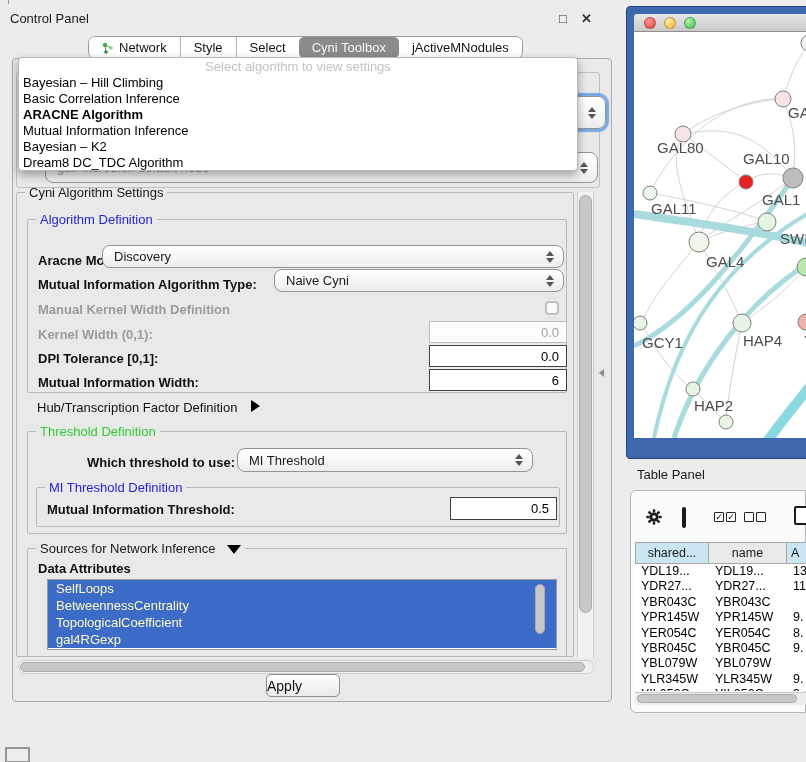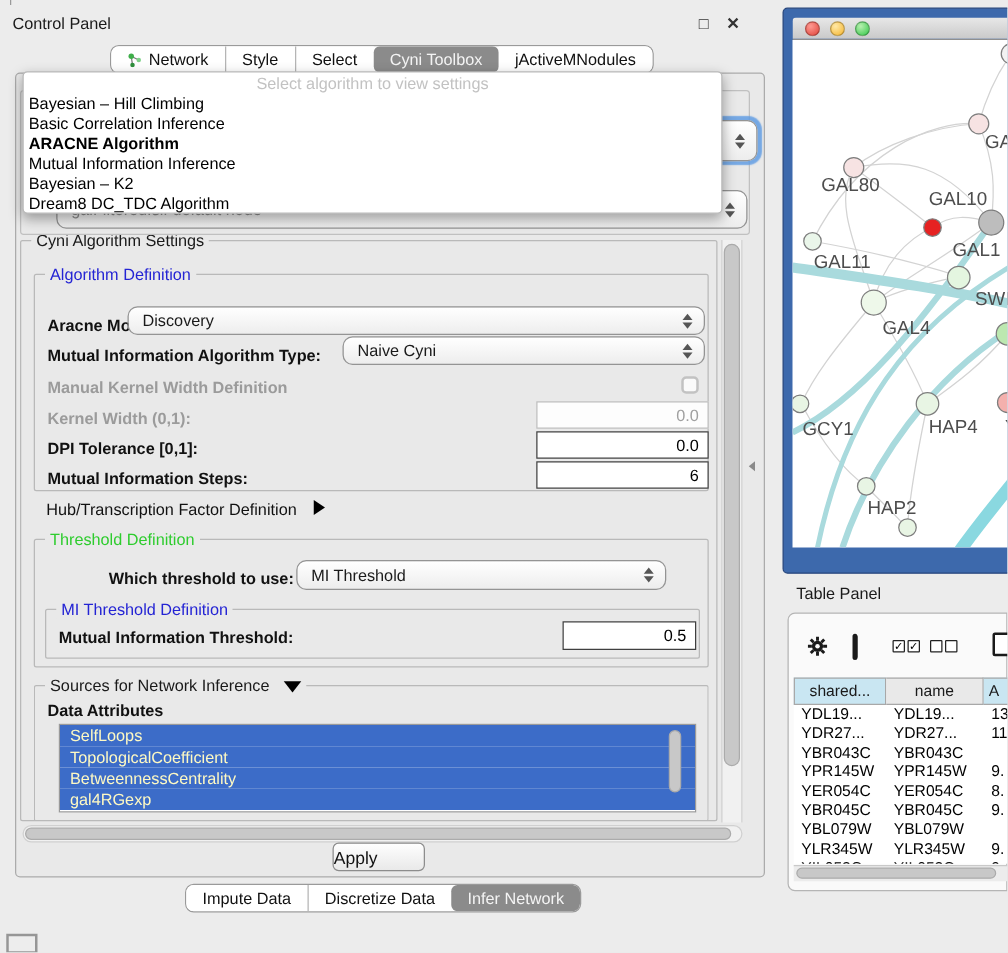--- a/index.html
+++ b/index.html
@@ -197,21 +197,21 @@
         <div class="abs lbl disabled" style="left:10px;top:107px;">Kernel Width (0,1):</div>
         <div class="abs field disabled" style="left:401px;top:101px;width:138px;height:22px;">
             <span>0.0</span>
           </div>
 
         <div class="abs lbl" style="left:10px;top:131px;">DPI Tolerance [0,1]:</div>
         <div class="abs field" style="left:401px;top:125px;width:138px;height:22px;">
             <span>0.0</span>
           </div>
 
-        <div class="abs lbl" style="left:10px;top:155px;">Mutual Information Steps:</div>
+        <div class="abs lbl" style="left:10px;top:155px;">Mutual Information Width:</div>
         <div class="abs field" style="left:401px;top:149px;width:138px;height:22px;">
             <span>6</span>
           </div>
       </div>
 
       <div class="abs plain" style="left:20px;top:207px;">
         <span>Hub/Transcription Factor Definition</span>
         <span class="tri-right" style="margin-left:10px;"></span>
       </div>
 
@@ -237,51 +237,40 @@
       </div>
 
       <div class="abs group" style="left:10px;top:355px;width:540px;height:109px;border-bottom:none;">
         <span class="group-title">
           <span>Sources for Network Inference</span>
           <span class="tri-down" style="margin-left:8px;"></span>
         </span>
         <div class="abs lbl" style="left:10px;top:12px;">Data Attributes</div>
         <div class="abs attr-list" style="left:19px;top:30px;width:510px;height:71px;">
             <div class="attr-item">SelfLoops</div>
+            <div class="attr-item">BetweennessCentrality</div>
             <div class="attr-item">TopologicalCoefficient</div>
-            <div class="attr-item">BetweennessCentrality</div>
             <div class="attr-item">gal4RGexp</div>
           </div>
         <div class="abs scroll-thumb" style="left:507px;top:35px;width:10px;height:50px;"></div>
       </div>
     </div>
 
     <div class="abs vscroll-track" style="left:577px;top:192px;width:17px;height:466px;">
       <div class="scroll-thumb" style="position:absolute;left:1px;top:3px;width:13px;height:418px;"></div>
     </div>
 
     <div class="abs" style="left:18px;top:660px;width:576px;height:14px;background:#f1f1f1;border:1px solid #d0d0d0;border-radius:7px;">
       <div class="scroll-thumb" style="position:absolute;left:1px;top:1px;width:565px;height:10px;"></div>
     </div>
 
     <div class="abs btn" style="left:266px;top:674px;width:74px;height:23px;">
         <span>Apply</span>
       </div>
 
-    <div class="abs tabbar" style="left:148px;top:707px;">
-      <div class="tab">
-          <span>Impute Data</span>
-        </div>
-      <div class="tab">
-          <span>Discretize Data</span>
-        </div>
-      <div class="tab selected">
-          <span>Infer Network</span>
-        </div>
-    </div>
   </div>
 
   <div class="abs" style="left:599px;top:369px;width:0;height:0;border-top:4px solid transparent;border-bottom:4px solid transparent;border-right:5px solid #8a8a8a;"></div>
 
   <div class="abs net-frame" style="left:626px;top:6px;width:185px;height:453px;">
     <div class="mac-titlebar abs" style="left:7px;top:7px;width:178px;height:18px;">
       <span class="light red"></span>
       <span class="light yellow"></span>
       <span class="light green"></span>
     </div>

